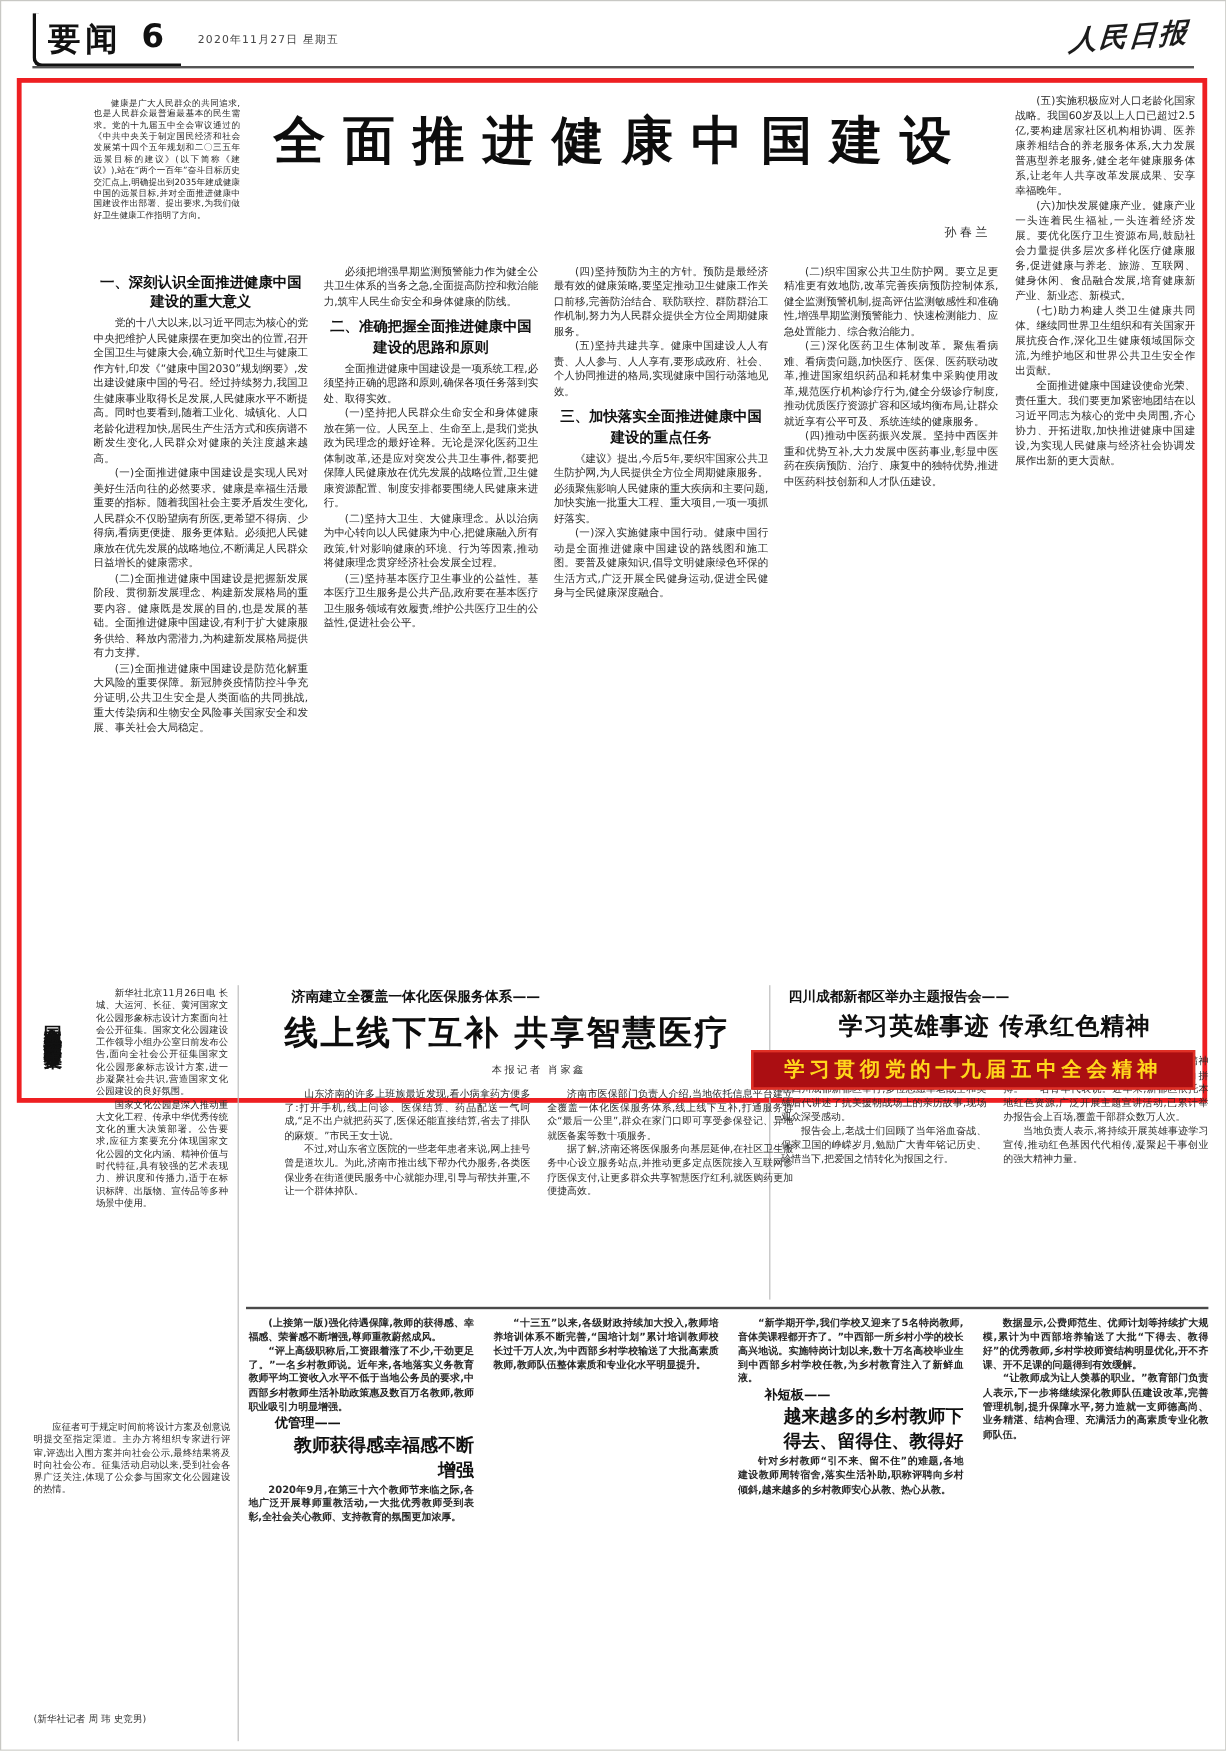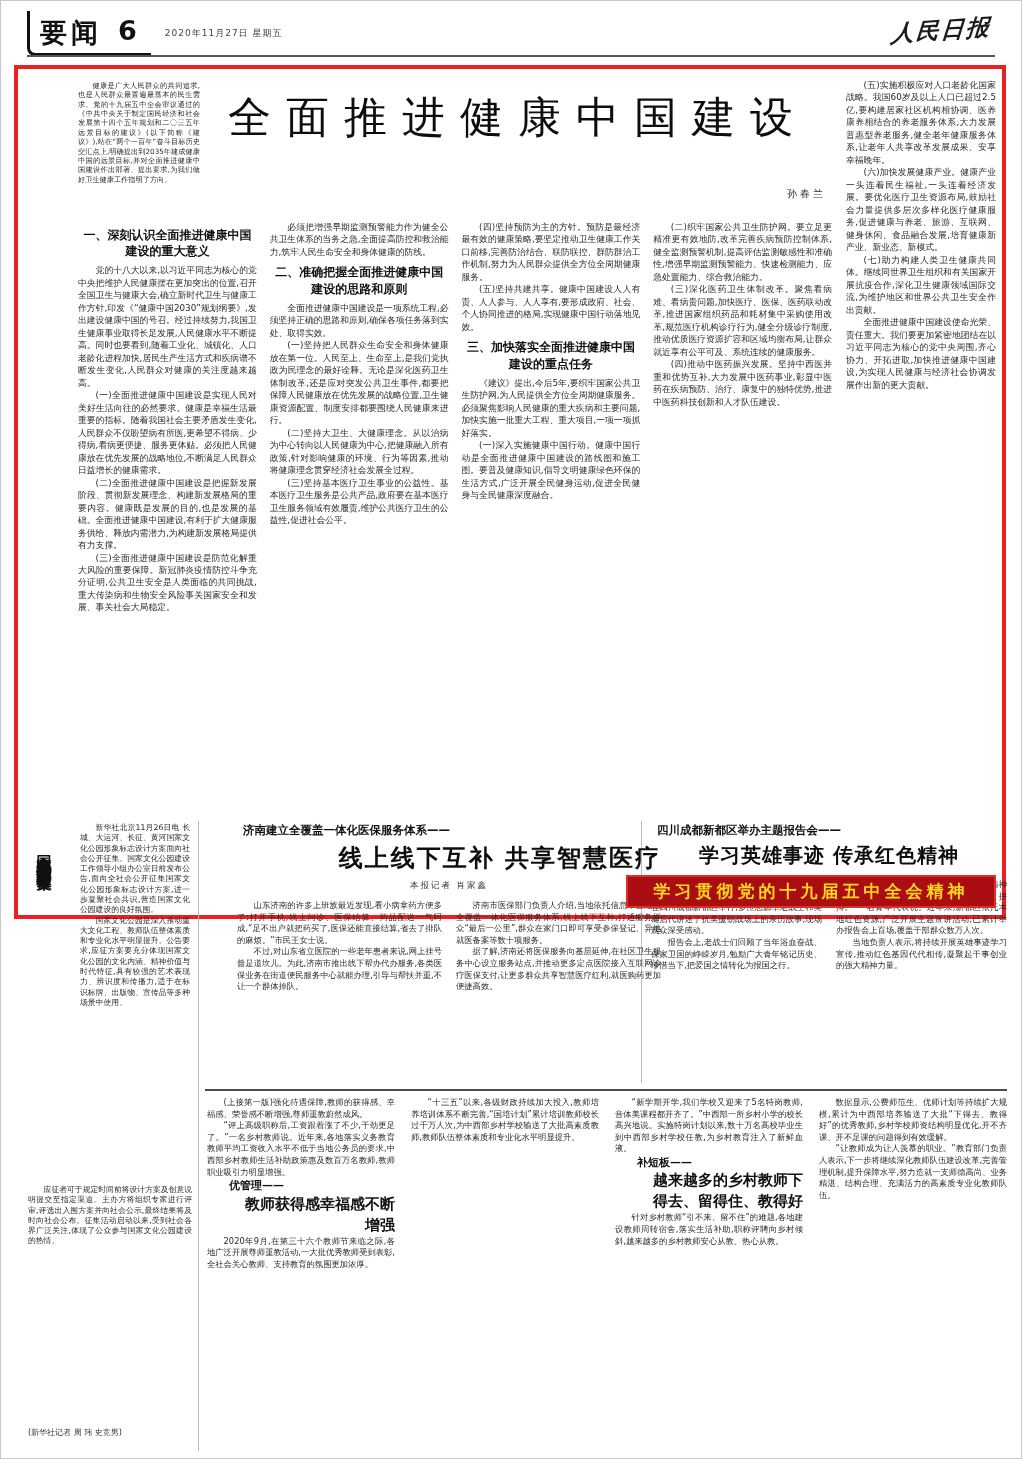--- a/index.html
+++ b/index.html
@@ -16,21 +16,21 @@
   .masthead{position:absolute;right:30px;top:14px;font-family:"DejaVu Serif","Liberation Serif",serif;
             font-weight:bold;font-style:italic;font-size:23px;letter-spacing:2px;color:#1c1c1c;
             transform:rotate(-4deg) skewX(-8deg);}
   .hdr-rule{position:absolute;left:26px;top:54px;width:968px;height:2px;background:#555;}
   
   .mainbox{position:absolute;left:13px;top:64px;width:992px;height:854px;border:4px solid #ee1f22;background:#fff;}
   .intro{position:absolute;left:60px;top:12px;width:122px;height:142px;font-size:7.2px;line-height:1.3;
          text-align:justify;overflow:hidden;color:#2a2a2a;}
   .intro p{margin:0;text-indent:2em;}
   .headline{position:absolute;left:192px;top:20px;width:616px;text-align:center;font-size:43px;
-            font-weight:normal;letter-spacing:15px;color:#0d0d0d;white-space:nowrap;}
+            font-weight:bold;letter-spacing:15px;color:#0d0d0d;white-space:nowrap;}
   .author{position:absolute;left:192px;top:118px;width:616px;text-align:right;font-size:10px;color:#333;letter-spacing:3px;}
   .mbody{position:absolute;left:60px;top:152px;width:754px;height:562px;display:flex;gap:13px;}
   .mcol{flex:1;font-size:8.8px;line-height:1.42;text-align:justify;overflow:hidden;color:#2a2a2a;}
   .mcol.short{max-height:528px;}
   .mcol p{margin:0;text-indent:2em;}
   .mcol h3{margin:6px 0 5px 0;font-size:12px;font-weight:bold;text-align:center;color:#111;line-height:1.35;text-indent:0;}
   .rightcol{position:absolute;left:828px;top:10px;width:150px;height:668px;font-size:8.8px;line-height:1.42;
             text-align:justify;overflow:hidden;color:#2a2a2a;}
   .rightcol p{margin:0;text-indent:2em;}
   .banner{position:absolute;right:6px;bottom:7px;width:370px;height:33px;background:#ab0e12;border:2px solid #e03026;
@@ -46,34 +46,34 @@
           font-size:15px;font-weight:bold;letter-spacing:1px;color:#111;}
   .leftart .blkA{position:absolute;left:52px;top:2px;width:110px;height:356px;font-size:7.8px;line-height:1.32;
                  text-align:justify;overflow:hidden;color:#2a2a2a;}
   .leftart .blkB{position:absolute;left:0px;top:364px;width:164px;height:236px;font-size:7.8px;line-height:1.32;
                  text-align:justify;overflow:hidden;color:#2a2a2a;}
   .leftart p{margin:0;text-indent:2em;}
   .leftart .byline{position:absolute;left:0;top:606px;width:164px;font-size:8px;color:#333;text-align:left;}
   
   .jinan{position:absolute;left:206px;top:820px;width:424px;height:262px;margin-left:30px;}
   .kicker{font-size:11.5px;font-weight:bold;color:#111;margin:2px 0 4px 6px;}
-  .jinan .title{font-size:24px;font-weight:bold;text-align:right;color:#0d0d0d;letter-spacing:2px;margin:2px 0 6px 0;}
+  .jinan .title{font-size:28px;font-weight:bold;text-align:left;color:#0d0d0d;letter-spacing:2px;margin:2px 0 6px 0;}
   .sub-byline{text-align:center;font-size:8.5px;color:#333;letter-spacing:2px;margin-bottom:8px;}
   .twocol{display:flex;gap:14px;}
   .twocol .c{flex:1;font-size:8.3px;line-height:1.4;text-align:justify;overflow:hidden;color:#2a2a2a;}
   .twocol .c p{margin:0;text-indent:2em;}
   .jinan .twocol .c{height:168px;}
   
   .hero{position:absolute;left:650px;top:820px;width:356px;height:262px;}
   .hero .title{font-size:20px;font-weight:bold;text-align:center;color:#0d0d0d;letter-spacing:1px;margin:4px 0 10px 0;}
   .hero .twocol .c{height:190px;}
   
   .bottomart{position:absolute;left:206px;top:1096px;width:800px;height:356px;display:flex;gap:16px;}
   .bcol{flex:1;font-size:8.3px;line-height:1.4;text-align:justify;overflow:hidden;color:#2a2a2a;}
-  .bcol p{margin:0;text-indent:2em;}
+  .bcol p{margin:0;text-indent:2em;font-weight:bold;}
   .sechead{font-weight:bold;font-size:11px;color:#111;margin:8px 0 2px 0;text-indent:0;}
   .secsub{font-weight:bold;font-size:15px;color:#111;text-align:right;margin:0 0 6px 0;text-indent:0;line-height:1.4;}
 </style>
 </head>
 <body>
 
 <div class="page">
 
   <div class="hdr-left">
     <div class="hdr-bracket">
@@ -135,21 +135,21 @@
   </div>
 
   <div class="vline-left"></div>
   <div class="vline-mid"></div>
   <div class="hline-bottom"></div>
 
   <div class="leftart">
     <div class="vtitle">国家文化公园形象标志设计方案面向社会公开征集</div>
     <div class="blkA">
       <p>新华社北京11月26日电  长城、大运河、长征、黄河国家文化公园形象标志设计方案面向社会公开征集。国家文化公园建设工作领导小组办公室日前发布公告,面向全社会公开征集国家文化公园形象标志设计方案,进一步凝聚社会共识,营造国家文化公园建设的良好氛围。</p>
-      <p>国家文化公园是深入推动重大文化工程、教师队伍整体素质和专业化水平明显提升。公告要求,应征方案要充分体现国家文化公园的文化内涵、精神价值与时代特征,具有较强的艺术表现力、辨识度和传播力,适于在标识标牌、出版物、宣传品等多种场景中使用。</p>
+      <p>国家文化公园是深入推动重大文化工程、传承中华优秀传统文化的重大决策部署。公告要求,应征方案要充分体现国家文化公园的文化内涵、精神价值与时代特征,具有较强的艺术表现力、辨识度和传播力,适于在标识标牌、出版物、宣传品等多种场景中使用。</p>
     </div>
     <div class="blkB">
       <p>应征者可于规定时间前将设计方案及创意说明提交至指定渠道。主办方将组织专家进行评审,评选出入围方案并向社会公示,最终结果将及时向社会公布。征集活动启动以来,受到社会各界广泛关注,体现了公众参与国家文化公园建设的热情。</p>
     </div>
     <div class="byline">(新华社记者  周  玮  史竞男)</div>
   </div>
 
   <div class="jinan">
     <div class="kicker">济南建立全覆盖一体化医保服务体系——</div>
     <div class="title">线上线下互补  共享智慧医疗</div>

